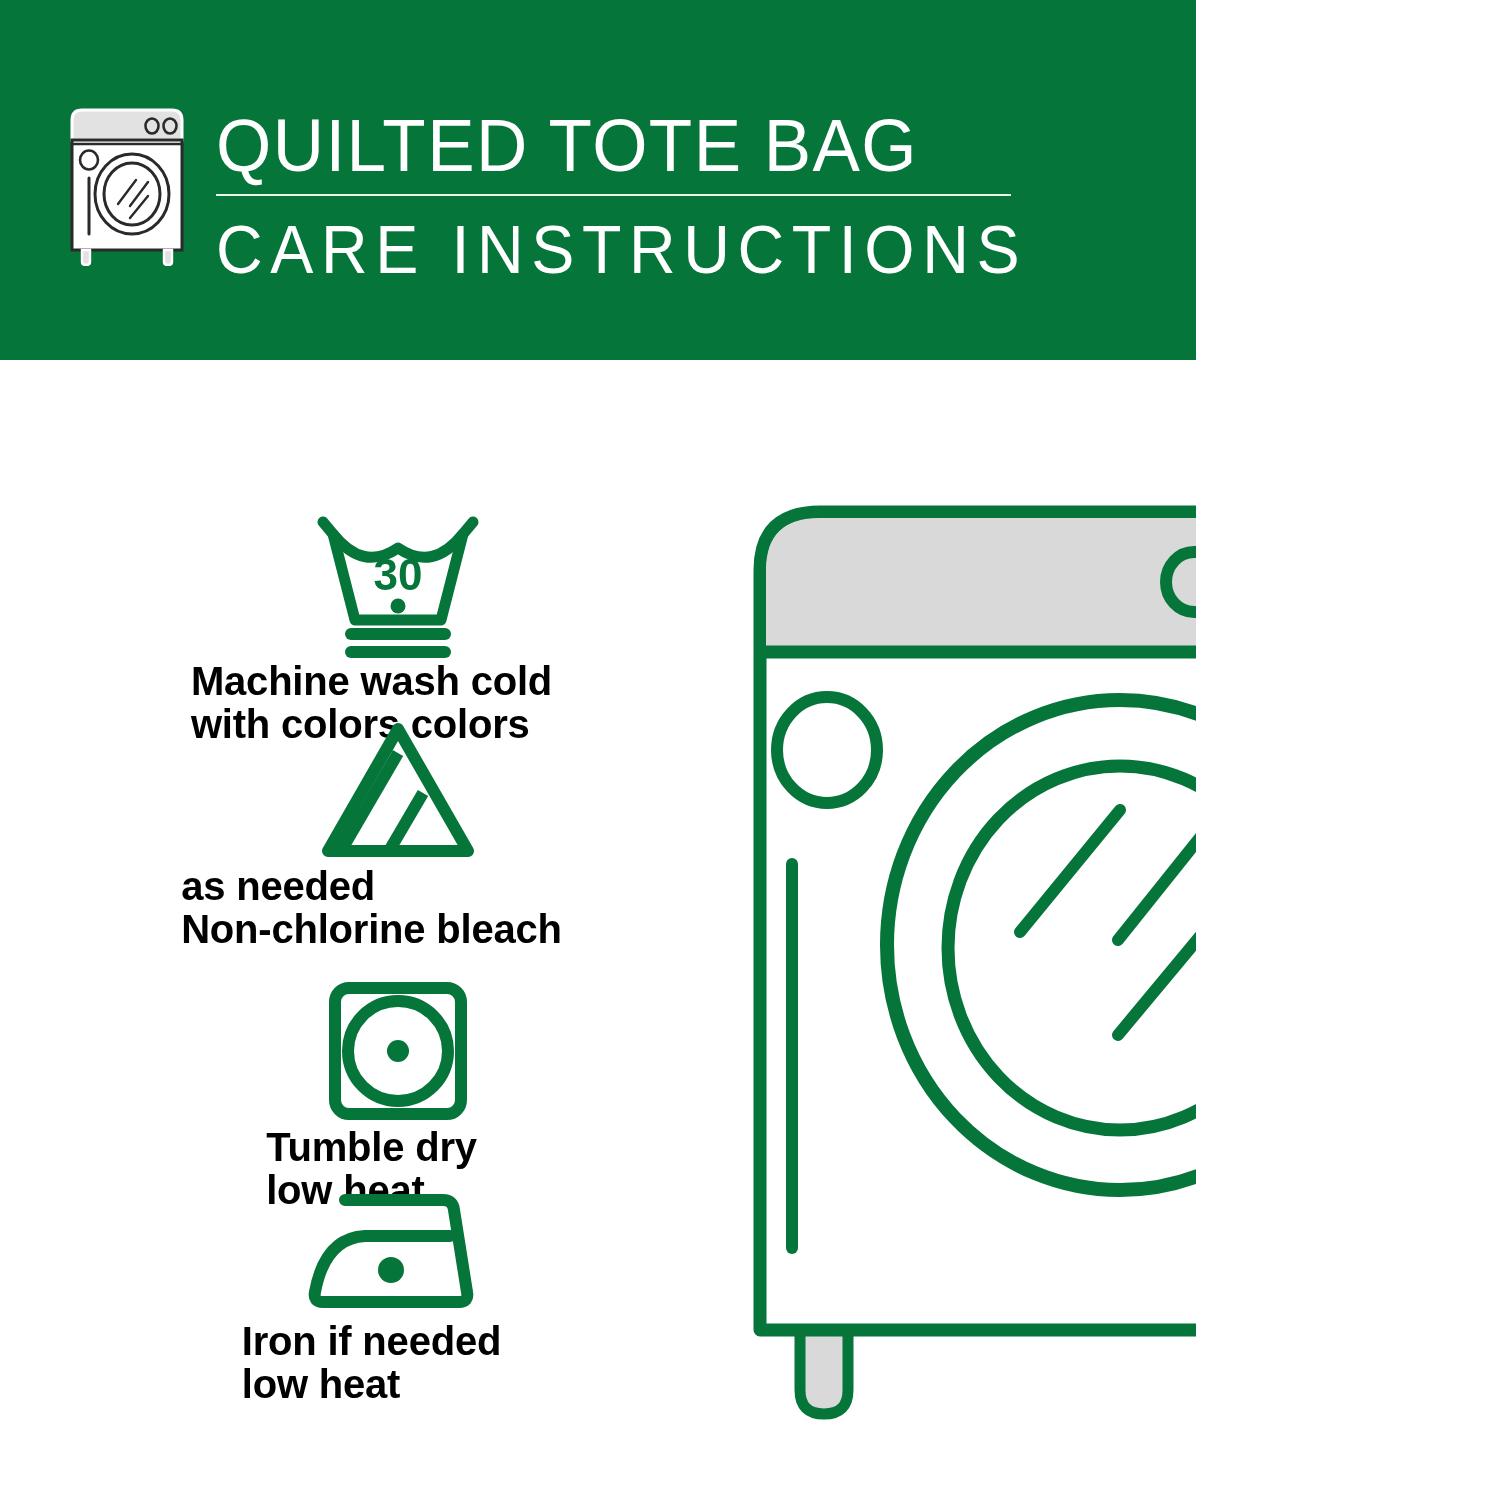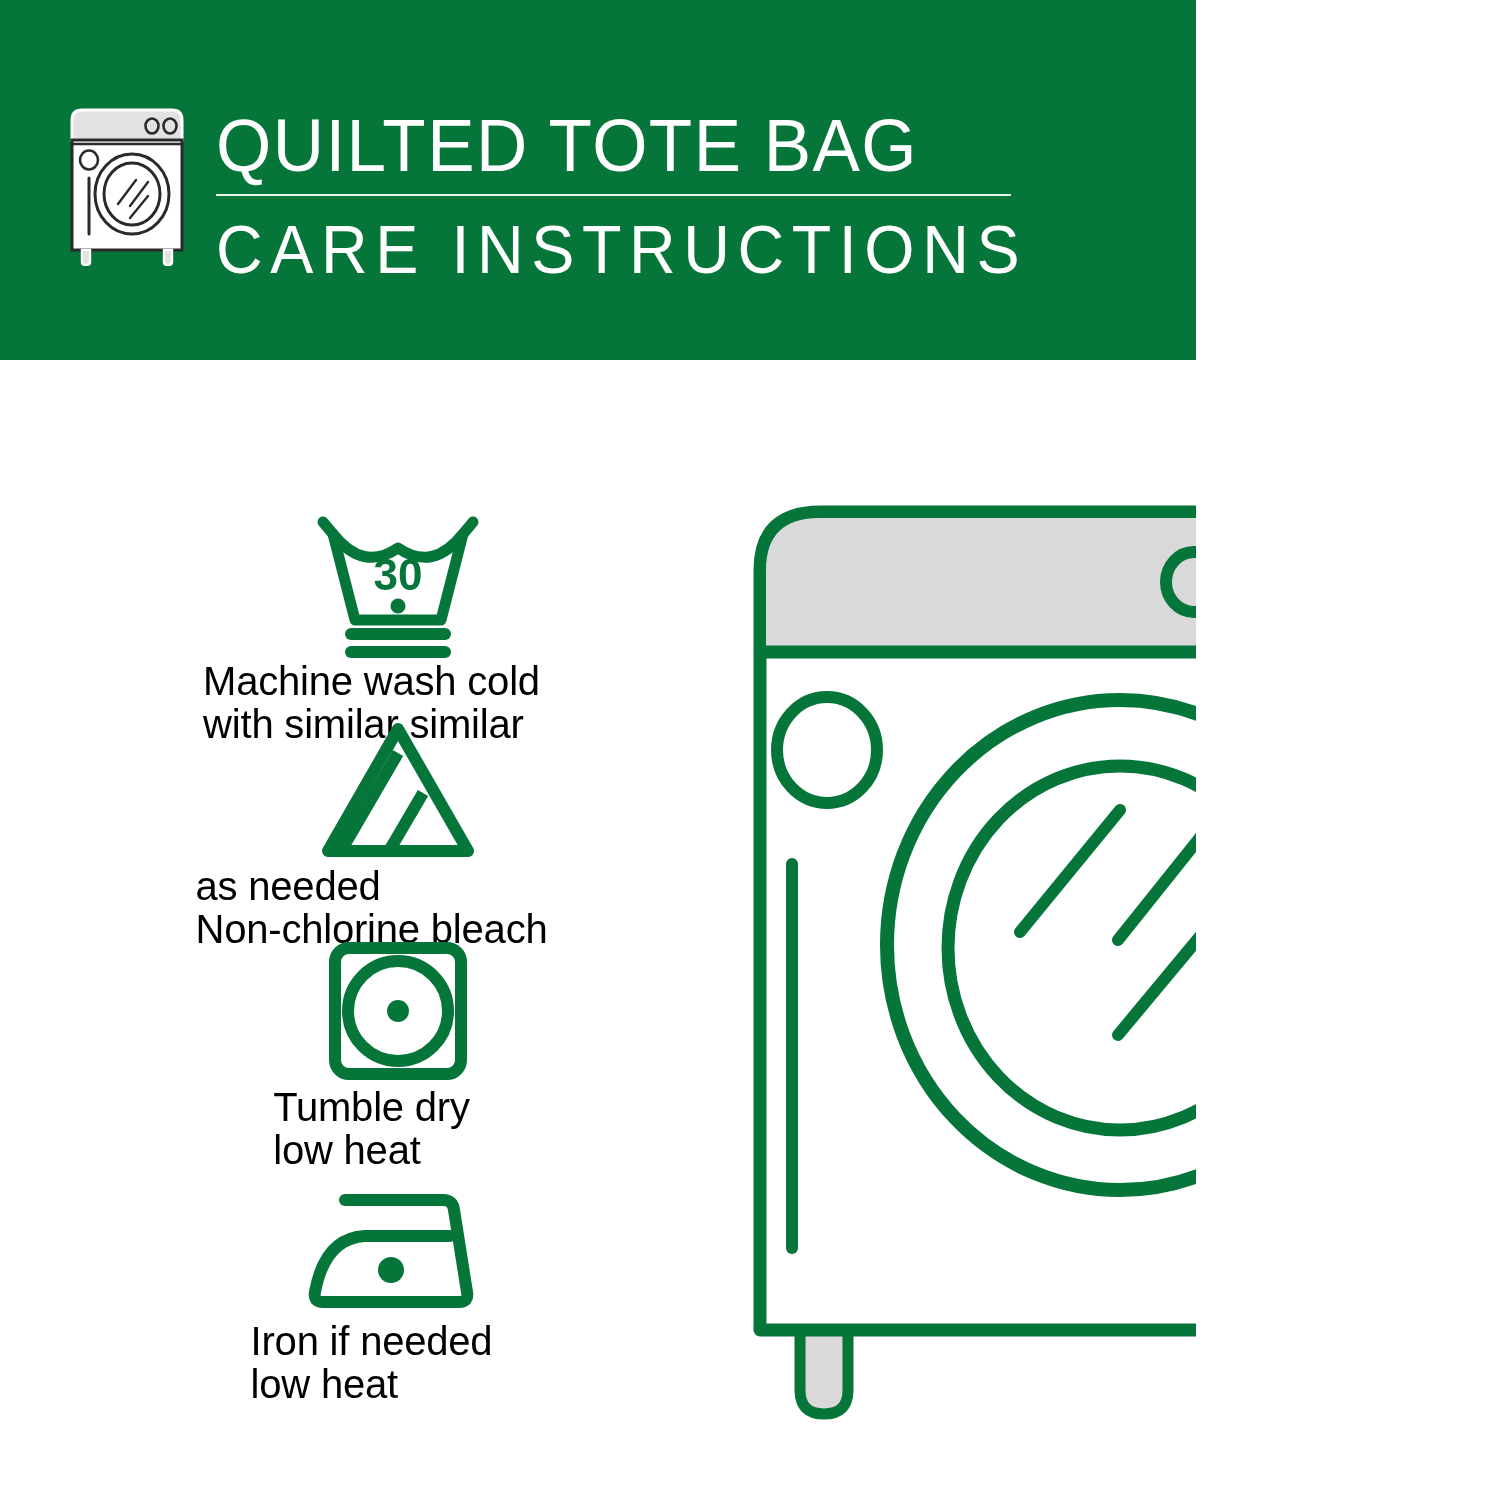--- a/index.html
+++ b/index.html
@@ -82,38 +82,38 @@
   .care-row {
     position: absolute;
     left: 0;
     width: 740px;
     display: flex;
     align-items: center;
     flex-direction: column;
   }
   .care-row-0 { top: 140px; height: 180px; }
   .care-row-1 { top: 355px; height: 180px; }
-  .care-row-2 { top: 576px; height: 180px; }
+  .care-row-2 { top: 616px; height: 180px; }
   .care-row-3 { top: 820px; height: 180px; }
 
   .care-symbol {
     flex: 0 0 auto;
     width: 230px;
     margin-left: 55px;
     display: flex;
     align-items: center;
     justify-content: center;
   }
   .care-text {
     flex: 1 1 auto;
     margin-left: 3px;
     font-family: "Liberation Sans", sans-serif;
     font-size: 40px;
     line-height: 43px;
-    font-weight: 400;
+    font-weight: 700;
     color: #000000;
     letter-spacing: -0.2px;
   }
   .care-text .ln { display: block; }
 
   
   #machine-illustration {
     position: absolute;
     left: 730px;
     top: 470px;
@@ -172,21 +172,21 @@
             <path d="M30 34 L52 120 L138 120 L160 34"></path>
           </g>
           <path d="M48 134 L142 134" stroke="#05753a" stroke-width="12" stroke-linecap="round"></path>
           <path d="M48 152 L142 152" stroke="#05753a" stroke-width="12" stroke-linecap="round"></path>
           <text x="95" y="90" font-family="Liberation Sans, sans-serif" font-size="44" font-weight="bold" fill="#05753a" text-anchor="middle">30</text>
           <circle cx="95" cy="106" r="7.5" fill="#05753a"></circle>
         </svg>
       </div>
       <div class="care-text">
         <span class="ln">Machine wash cold</span>
-        <span class="ln">with similar similar</span>
+        <span class="ln">with colors colors</span>
       </div>
     </div>
 
     <div class="care-row care-row-1">
       <div class="care-symbol">
         <svg width="170" height="150" viewBox="0 0 170 150" xmlns="http://www.w3.org/2000/svg">
           <path d="M85 14 L155 136 L15 136 Z" fill="none" stroke="#05753a" stroke-width="12" stroke-linejoin="round"></path>
           <line x1="85" y1="38" x2="28" y2="136" stroke="#05753a" stroke-width="12" stroke-linecap="butt"></line>
           <line x1="110" y1="78" x2="76" y2="136" stroke="#05753a" stroke-width="12" stroke-linecap="butt"></line>
         </svg>

